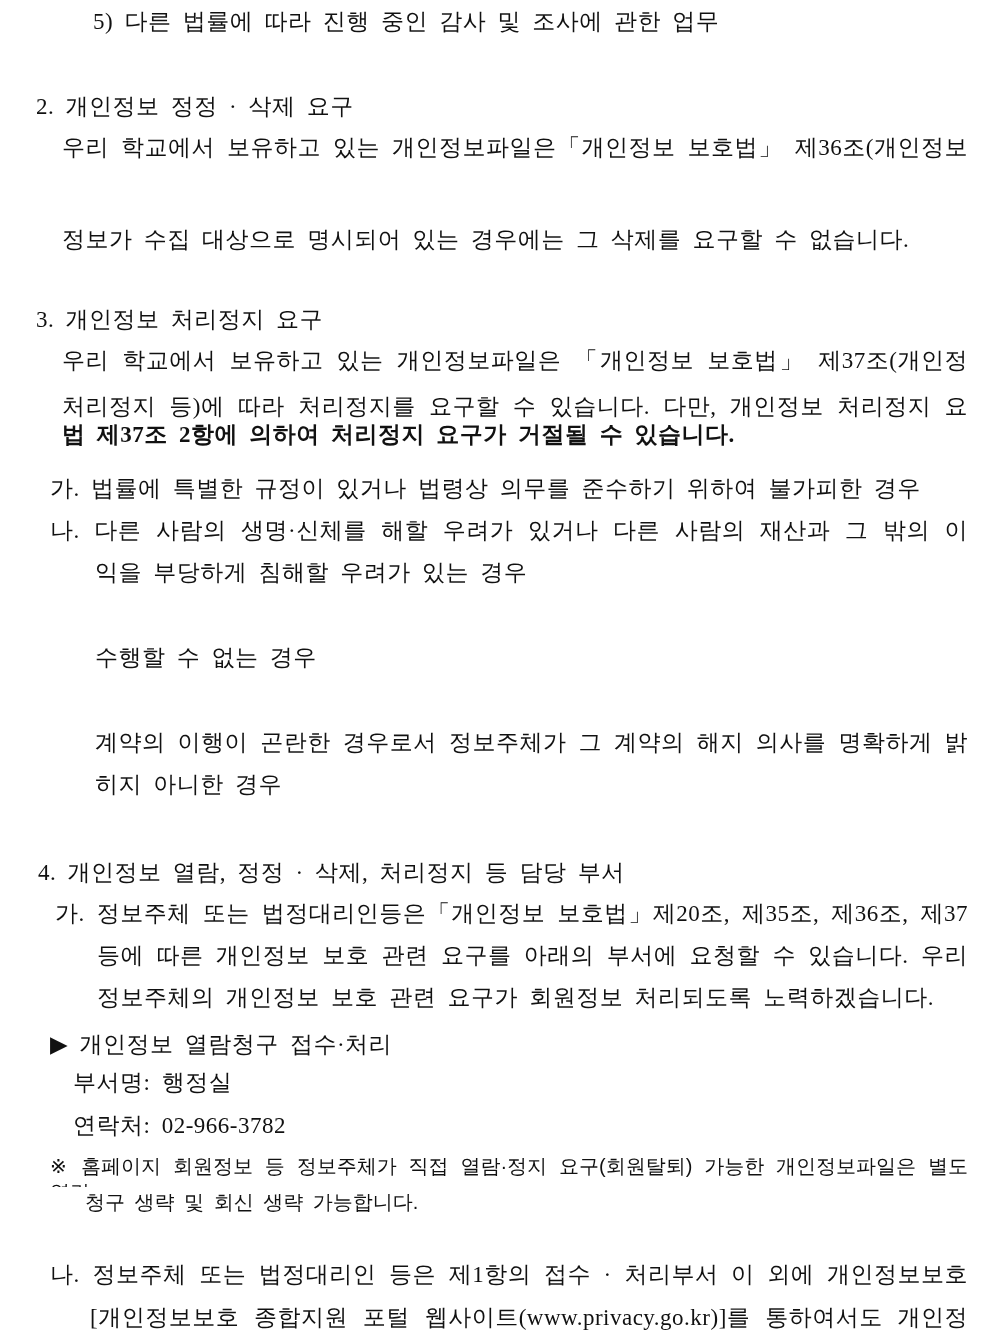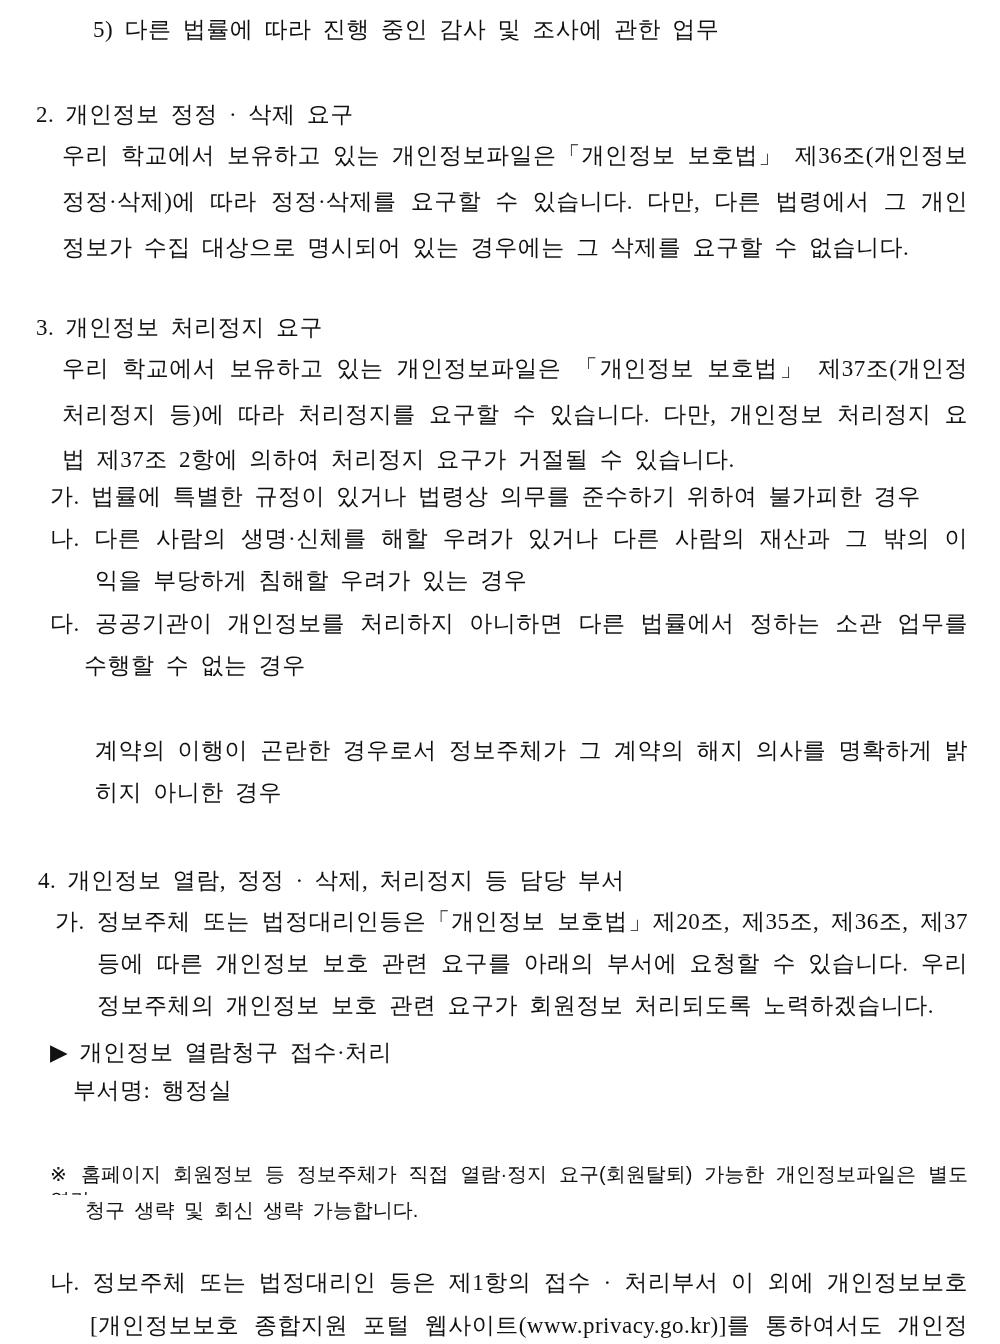--- a/index.html
+++ b/index.html
@@ -17,21 +17,20 @@
     overflow: hidden;
   }
   .line {
     position: absolute;
     font-size: 23px;
     line-height: 30px;
     white-space: nowrap;
     word-spacing: 5px;
     letter-spacing: 0.5px;
     color: #111111;
-    margin-top: 8px;
   }
   .line.justify {
     white-space: normal;
     text-align: justify;
     text-align-last: justify;
     overflow: hidden;
     max-height: 34px;
   }
   .line.small {
     font-size: 20px;
@@ -42,37 +41,36 @@
   }
 </style>
 </head>
 <body>
 
 <div class="page">
   <div style="position:absolute; inset:0;">
       <div class="line" style="left: 93px; top: 7px;">5) 다른 법률에 따라 진행 중인 감사 및 조사에 관한 업무</div>
       <div class="line" style="left: 36px; top: 92px; text-align: center;">2. 개인정보 정정 · 삭제 요구</div>
       <div class="line justify" style="left: 62px; top: 133px; width: 906px;">우리 학교에서 보유하고 있는 개인정보파일은「개인정보 보호법」 제36조(개인정보의</div>
-      <div class="line justify" style="left: 62px; top: 179px; width: 906px;">정정·삭제)에 따라 정정·삭제를 요구할 수 있습니다. 다만, 다른 법령에서 그 개인</div>
       <div class="line" style="left: 62px; top: 225px;">정보가 수집 대상으로 명시되어 있는 경우에는 그 삭제를 요구할 수 없습니다.</div>
       <div class="line" style="left: 36px; top: 305px;">3. 개인정보 처리정지 요구</div>
       <div class="line justify" style="left: 62px; top: 346px; width: 906px;">우리 학교에서 보유하고 있는 개인정보파일은 「개인정보 보호법」 제37조(개인정보의</div>
       <div class="line justify" style="left: 62px; top: 392px; width: 906px;">처리정지 등)에 따라 처리정지를 요구할 수 있습니다. 다만, 개인정보 처리정지 요구 시</div>
-      <div class="line" style="left: 62px; top: 437px;">법 제37조 2항에 의하여 처리정지 요구가 거절될 수 있습니다.</div>
+      <div class="line" style="left: 62px; top: 420px; font-weight: bold;">법 제37조 2항에 의하여 처리정지 요구가 거절될 수 있습니다.</div>
       <div class="line" style="left: 50px; top: 474px; text-align: center;">가. 법률에 특별한 규정이 있거나 법령상 의무를 준수하기 위하여 불가피한 경우</div>
       <div class="line justify" style="left: 50px; top: 516px; width: 918px;">나. 다른 사람의 생명·신체를 해할 우려가 있거나 다른 사람의 재산과 그 밖의 이</div>
       <div class="line" style="left: 95px; top: 558px; text-align: center;">익을 부당하게 침해할 우려가 있는 경우</div>
-      <div class="line justify" style="left: 50px; top: 601px; width: 918px;">다. 공공기관이 개인정보를 처리하지 아니하면 다른 법률에서 정하는 소관 업무를</div>
-      <div class="line" style="left: 84px; top: 643px; text-align: center;">수행할 수 없는 경우</div>
+      <div class="line" style="left: 95px; top: 643px; text-align: center;">수행할 수 없는 경우</div>
       <div class="line" style="left: 95px; top: 770px;">히지 아니한 경우</div>
       <div class="line justify" style="left: 95px; top: 728px; width: 873px;">계약의 이행이 곤란한 경우로서 정보주체가 그 계약의 해지 의사를 명확하게 밝</div>
       <div class="line" style="left: 38px; top: 858px;">4. 개인정보 열람, 정정 · 삭제, 처리정지 등 담당 부서</div>
       <div class="line justify" style="left: 55px; top: 899px; width: 913px;">가. 정보주체 또는 법정대리인등은「개인정보 보호법」제20조, 제35조, 제36조, 제37조</div>
       <div class="line justify" style="left: 97px; top: 941px; width: 871px;">등에 따른 개인정보 보호 관련 요구를 아래의 부서에 요청할 수 있습니다. 우리 학교는</div>
       <div class="line" style="left: 97px; top: 983px;">정보주체의 개인정보 보호 관련 요구가 회원정보 처리되도록 노력하겠습니다.</div>
       <div class="line" style="left: 50px; top: 1030px;">▶ 개인정보 열람청구 접수·처리</div>
       <div class="line" style="left: 73px; top: 1068px;">부서명: 행정실</div>
+      <div class="line" style="left: 73px; top: 1111px;">연락처: 02-966-3782</div>
       <div class="line justify small" style="left: 50px; top: 1153px; width: 918px;">※ 홈페이지 회원정보 등 정보주체가 직접 열람·정지 요구(회원탈퇴) 가능한 개인정보파일은 별도 열람</div>
       <div class="line small" style="left: 85px; top: 1189px;">청구 생략 및 회신 생략 가능합니다.</div>
       <div class="line justify" style="left: 50px; top: 1260px; width: 918px;">나. 정보주체 또는 법정대리인 등은 제1항의 접수 · 처리부서 이 외에 개인정보보호위원회의</div>
       <div class="line justify" style="left: 90px; top: 1303px; width: 878px;">[개인정보보호 종합지원 포털 웹사이트(www.privacy.go.kr)]를 통하여서도 개인정보</div>
     </div>
 </div>
 
 </body></html>

